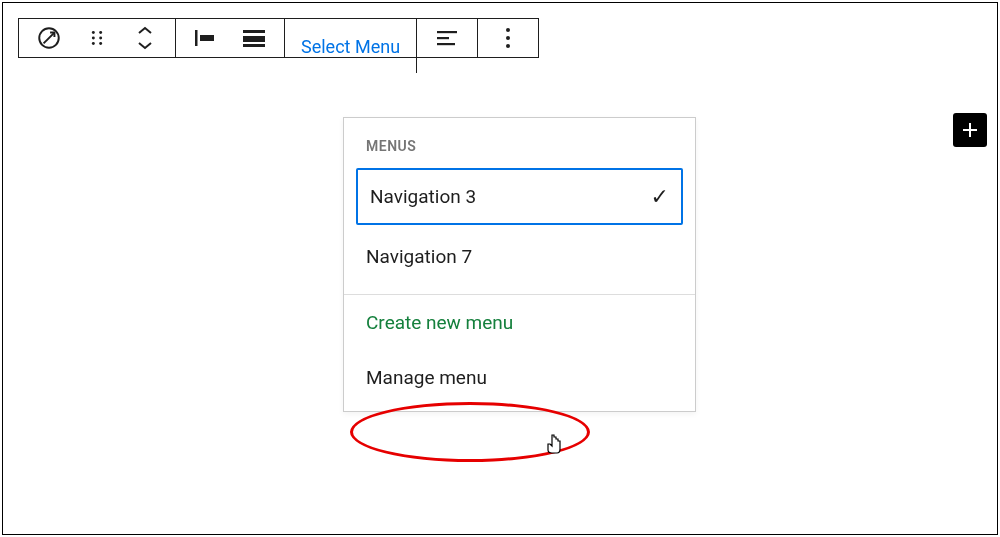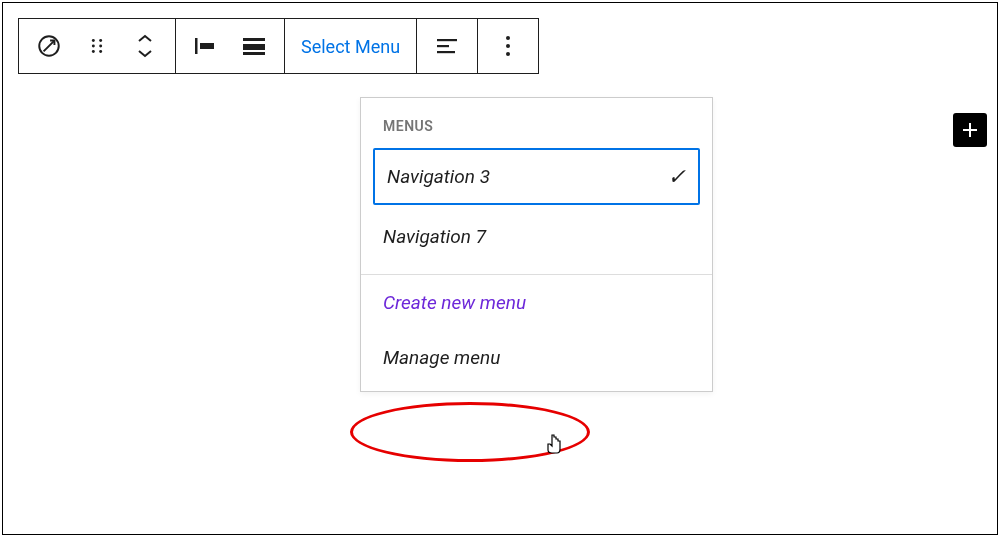--- a/index.html
+++ b/index.html
@@ -20,21 +20,21 @@
     top: 2px;
     left: 2px;
   }
   .toolbar {
     position: absolute;
     top: 15px;
     left: 15px;
     display: flex;
     border: 1px solid #1e1e1e;
     background: #fff;
-    height: 56px;
+    height: 40px;
   }
   .tb-group {
     display: flex;
     align-items: center;
     border-right: 1px solid #1e1e1e;
     padding: 0 6px;
   }
   .tb-group:last-child { border-right: none; }
   .tb-btn {
     width: 48px;
@@ -51,58 +51,56 @@
     height: 54px;
     display: flex;
     align-items: center;
     border-right: 1px solid #1e1e1e;
     color: #0073e6;
     font-size: 18px;
     cursor: pointer;
   }
   .dropdown {
     position: absolute;
-    top: 94px;
+    top: 114px;
     left: 340px;
     width: 353px;
     border: 1px solid #ccc;
     background: #fff;
     box-shadow: 0 2px 6px rgba(0,0,0,0.05);
-    margin-left: 17px;
   }
   .dd-section-header {
     color: #757575;
     font-size: 14px;
     font-weight: 600;
     letter-spacing: 0.5px;
     padding: 20px 22px 14px 22px;
     text-transform: uppercase;
   }
   .dd-item {
     padding: 16px 22px;
     font-size: 19px;
     color: #1e1e1e;
     display: flex;
     align-items: center;
     justify-content: space-between;
     cursor: pointer;
-    font-style: italic;
   }
   .dd-item.selected {
     border: 2.5px solid #0073e6;
     border-radius: 2px;
     margin: 0 12px 4px 12px;
     padding: 14px 12px;
   }
   .dd-separator {
     height: 0;
     border-top: 1px solid #ddd;
     margin-top: 10px;
   }
-  .dd-item.link { color: #6d28d9; }
+  .dd-item.link { color: #15803d; }
   .check-icon { font-size: 22px; }
   .annotation-ellipse {
     position: absolute;
     border: 3px solid #e60000;
     border-radius: 50%;
     pointer-events: none;
   }
   .cursor-icon {
     position: absolute;
     pointer-events: none;

